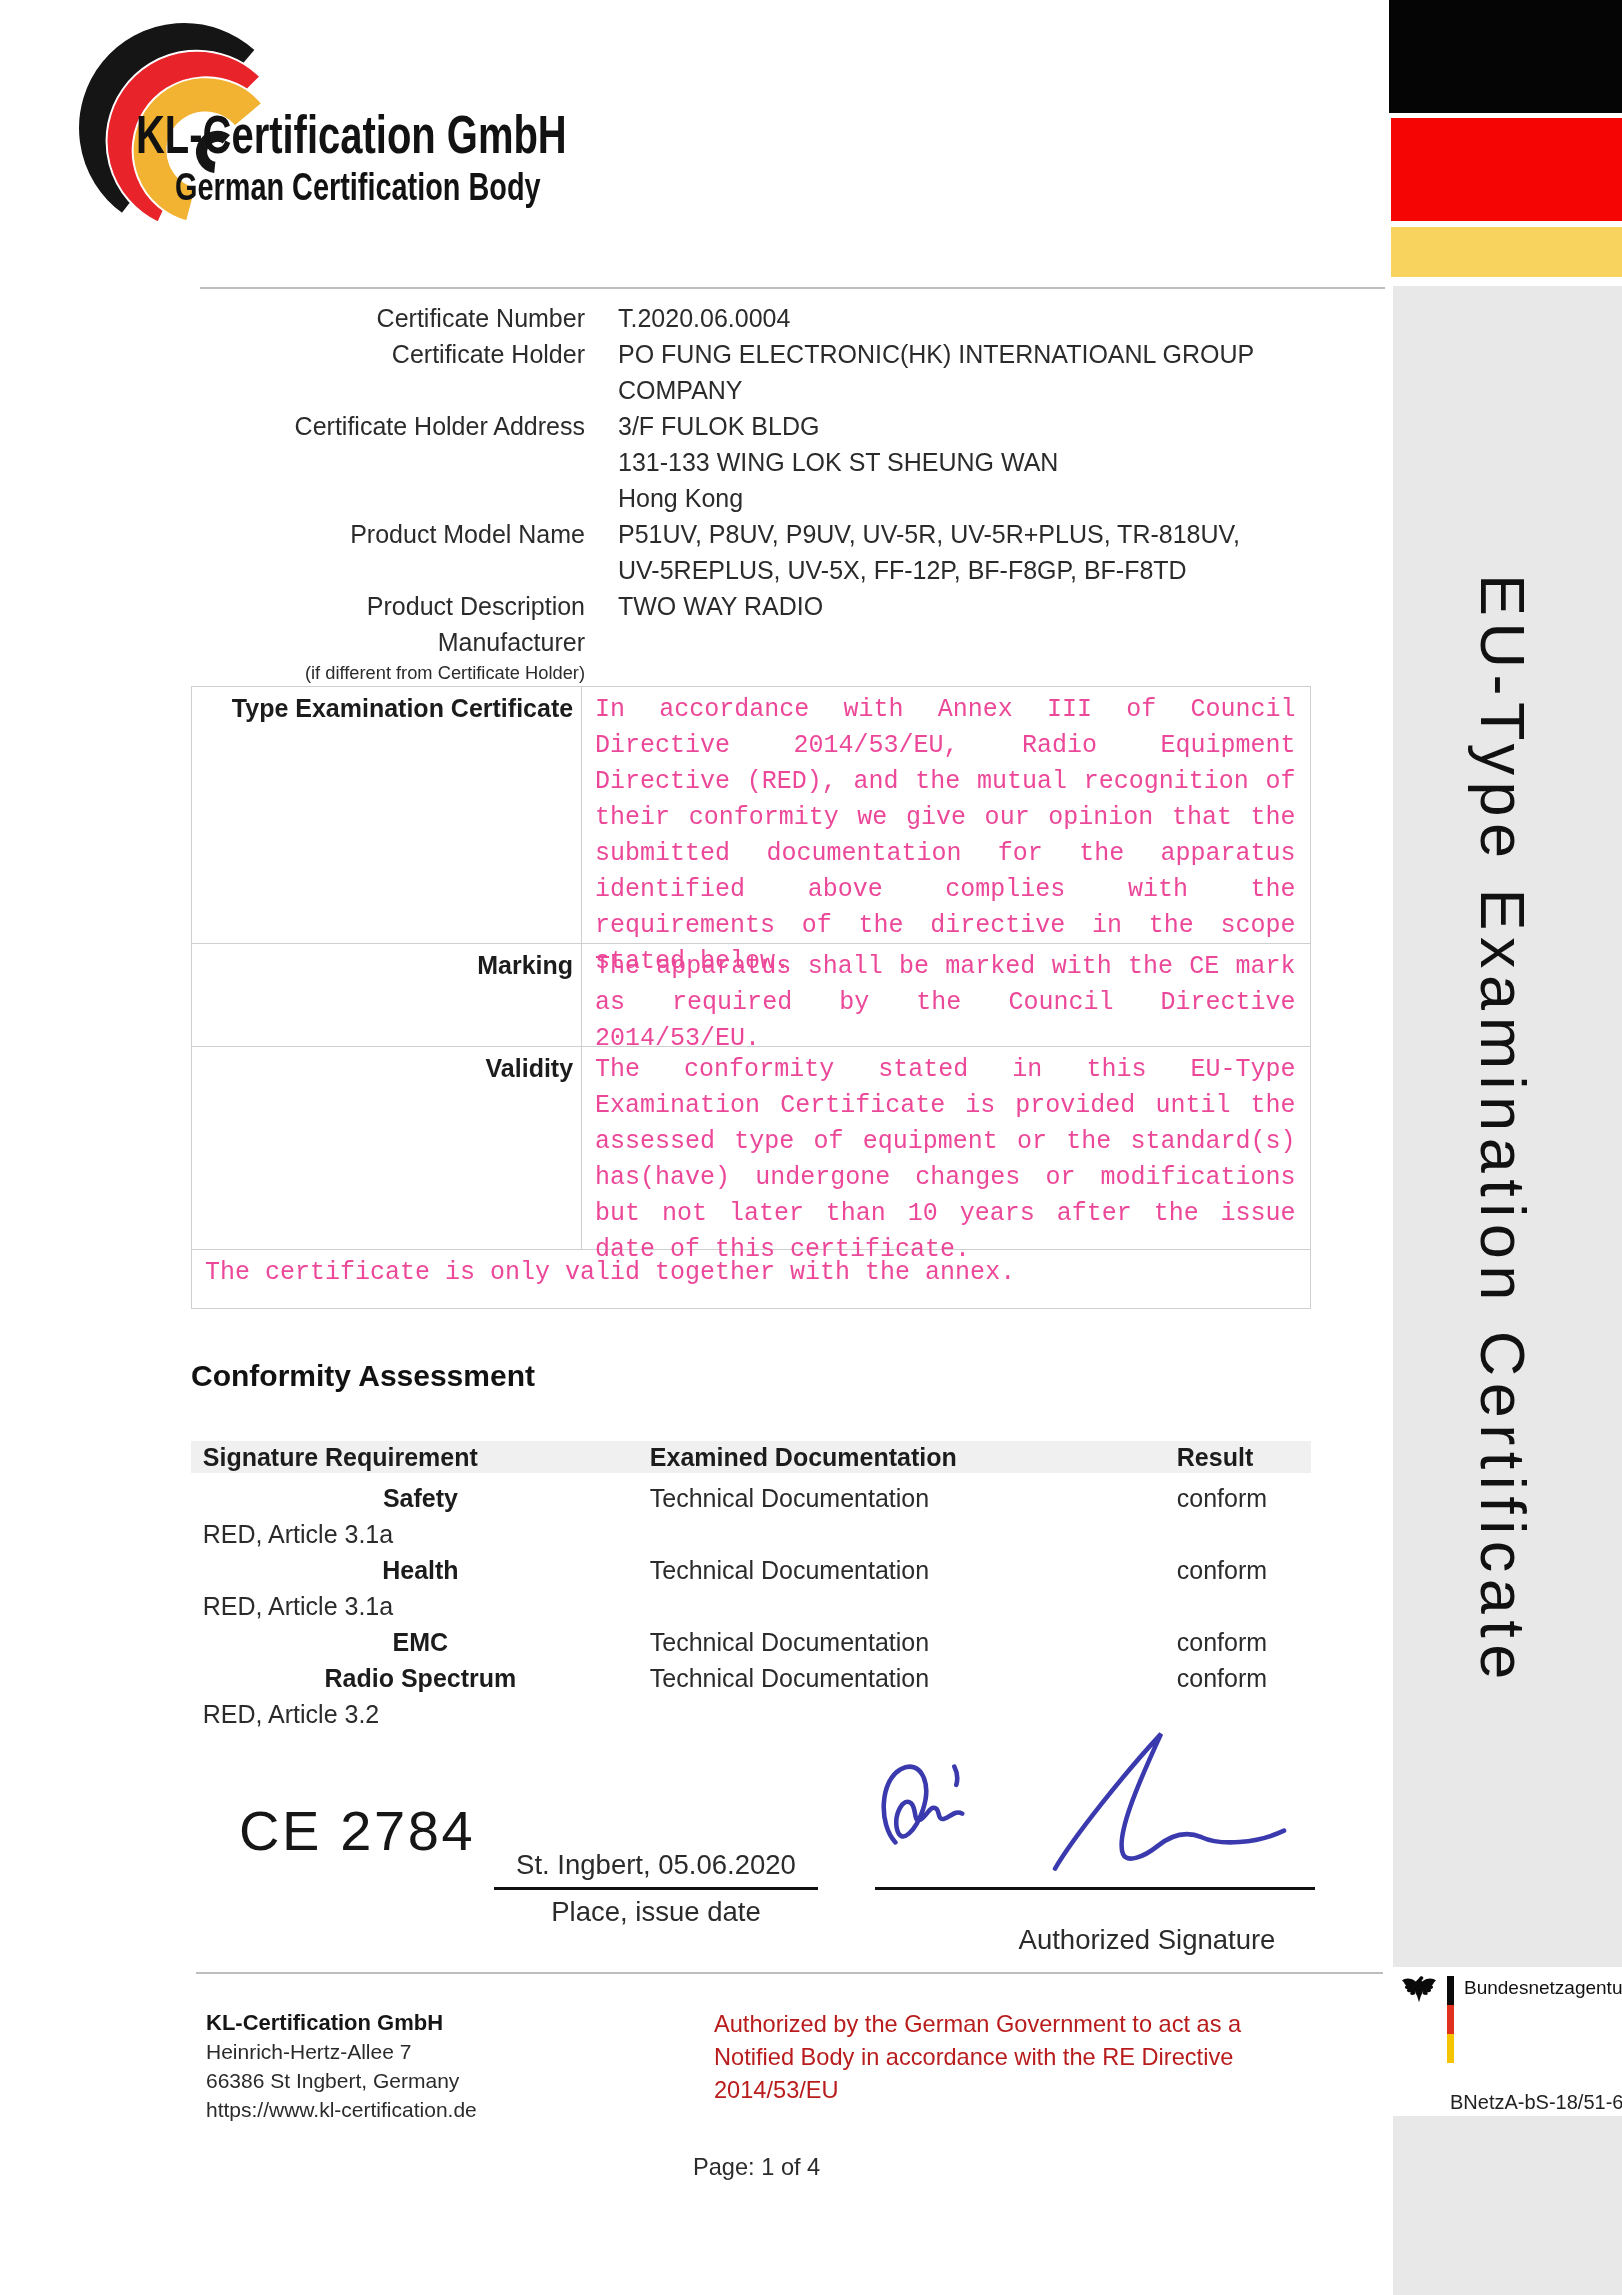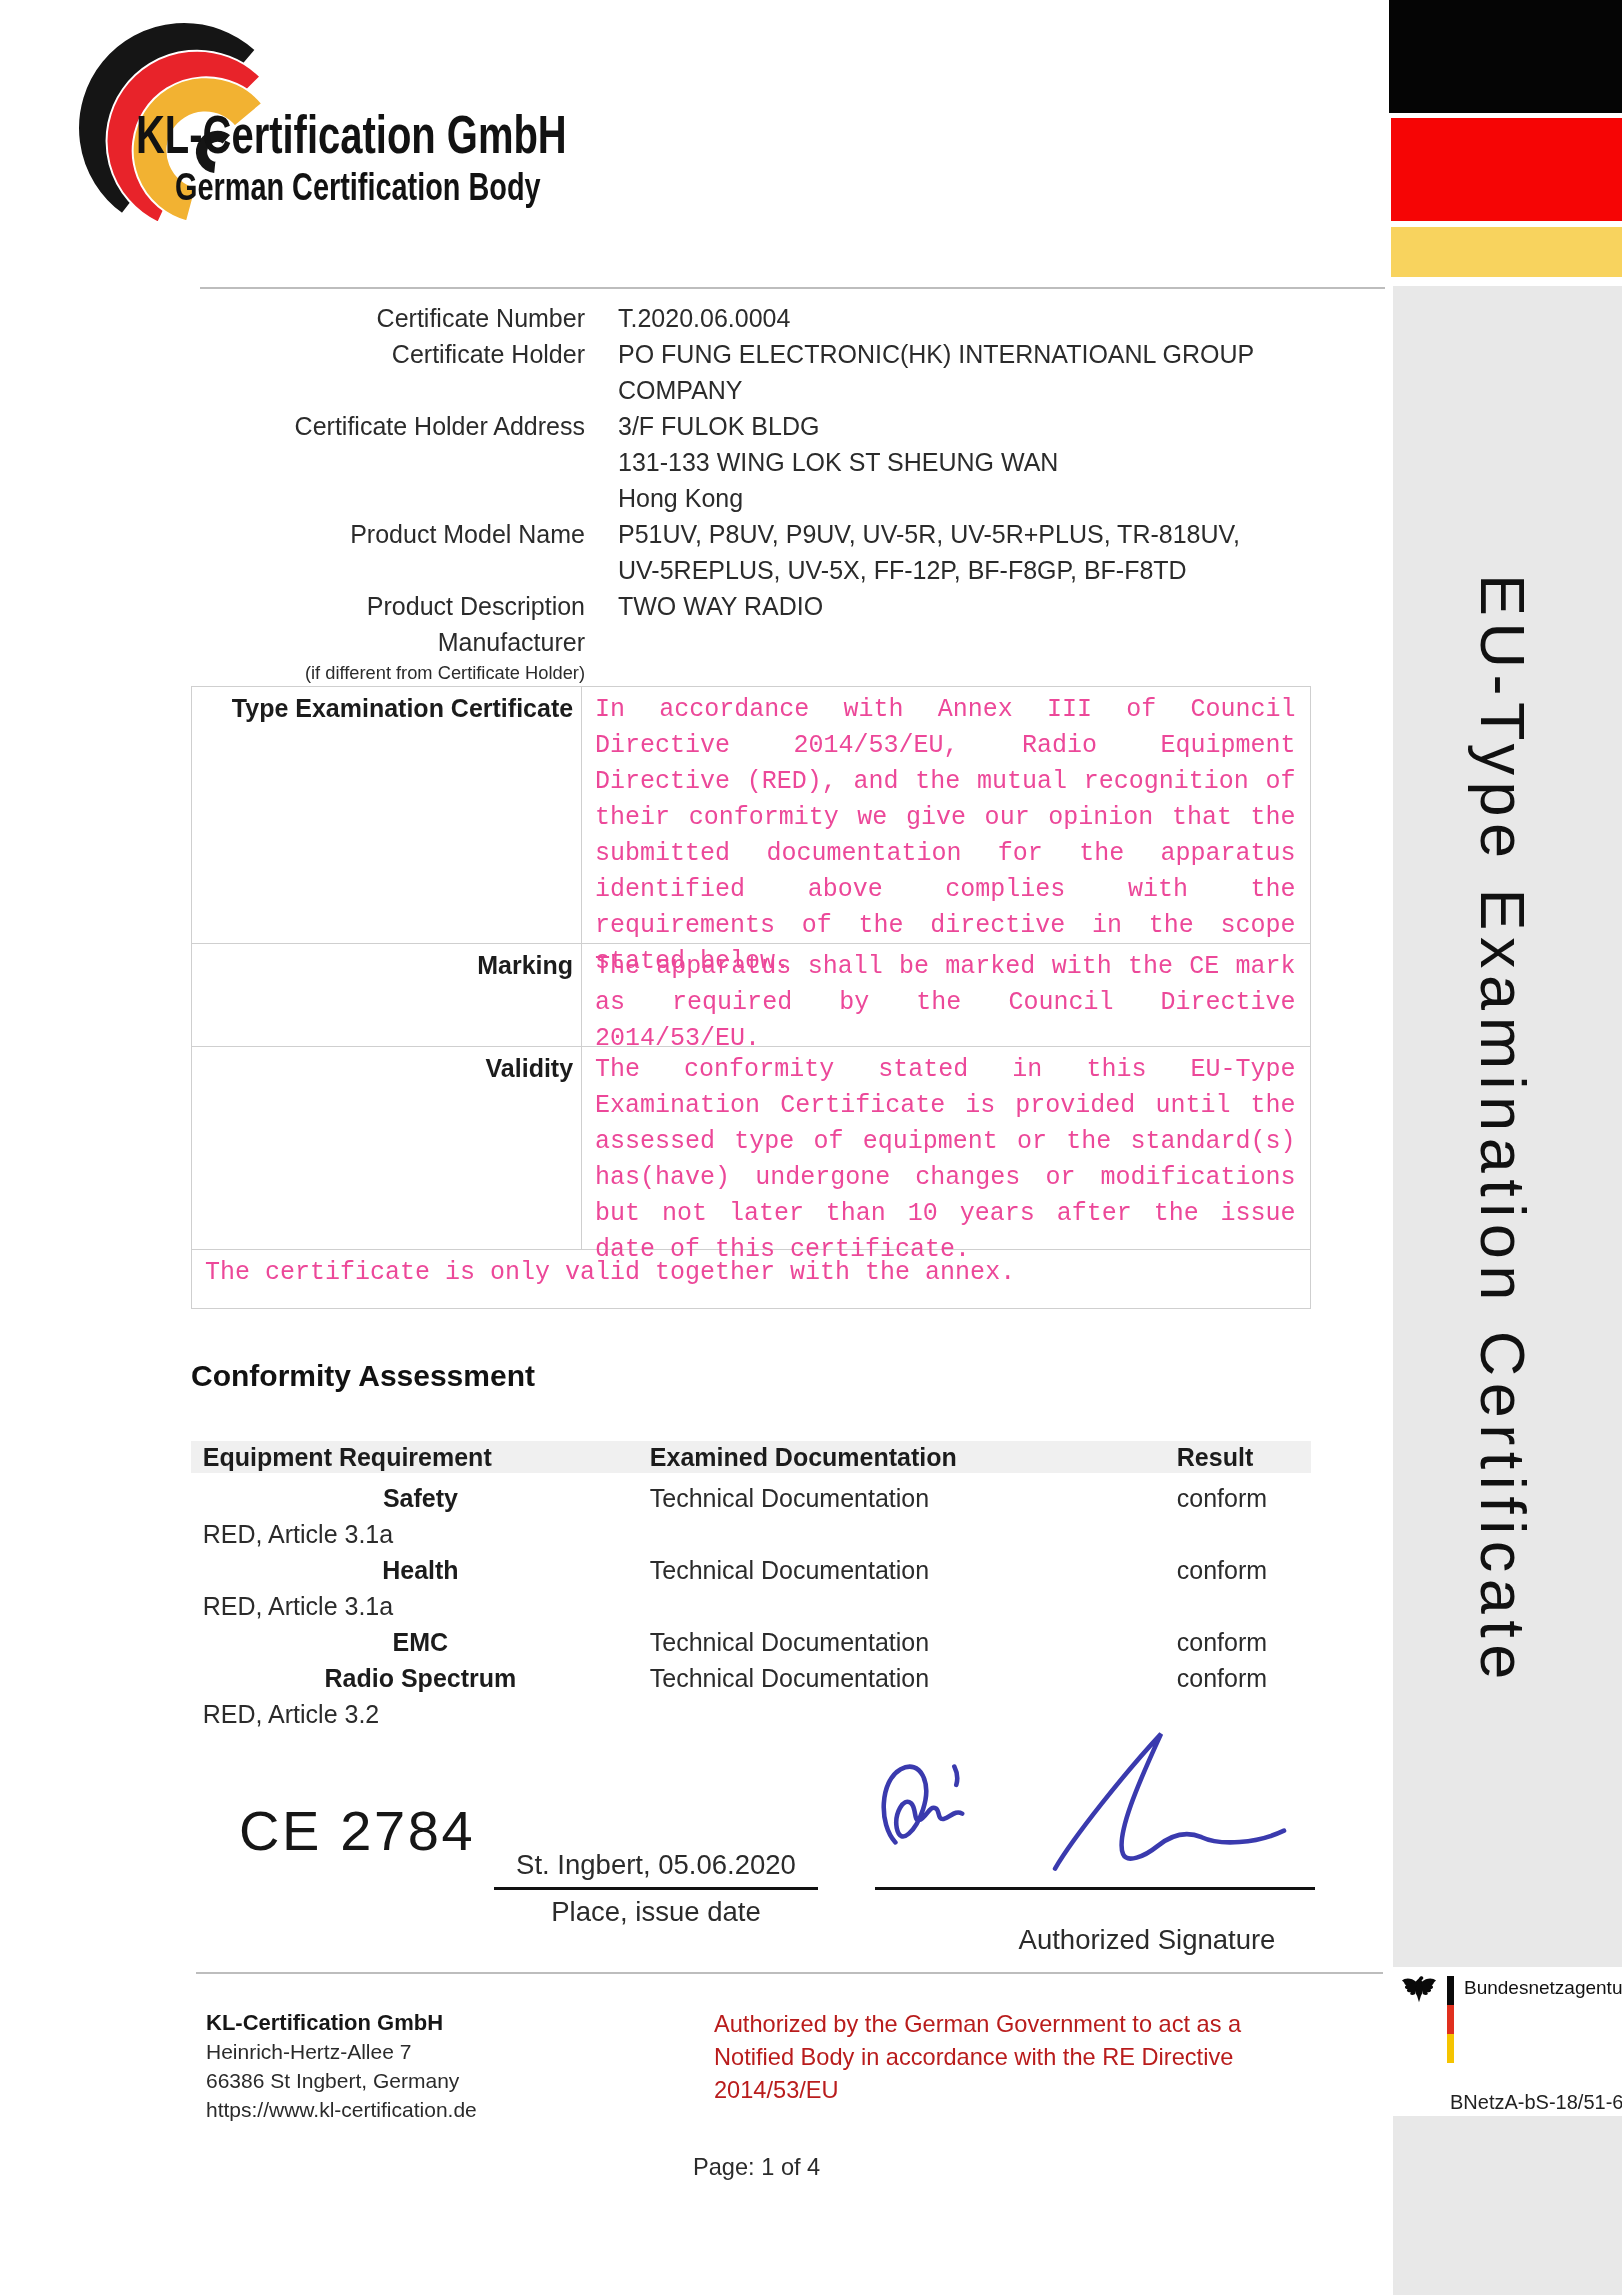--- a/index.html
+++ b/index.html
@@ -170,21 +170,21 @@
       <div class="ttext">The conformity stated in this EU-Type Examination Certificate is provided until the assessed type of equipment or the standard(s) has(have) undergone changes or modifications but not later than 10 years after the issue date of this certificate.</div>
     </div>
     <div class="trow h-r4">
       <div class="ttext">The certificate is only valid together with the annex.</div>
     </div>
   </div>
 
   <div class="abs" id="conf-heading">Conformity Assessment</div>
   <div class="abs" id="conf-table">
     <div class="cgrid" id="conf-header">
-      <div>Equipment Requirement</div>
+      <div>Signature Requirement</div>
       <div>Examined Documentation</div>
       <div>Result</div>
     </div>
     <div style="height:6.5px;"></div>
     <div class="cgrid conf-group">
       <div class="conf-req">Safety</div>
       <div class="conf-doc">Technical Documentation</div>
       <div class="conf-res">conform</div>
       <div class="conf-art">RED, Article 3.1a</div>
     </div>

